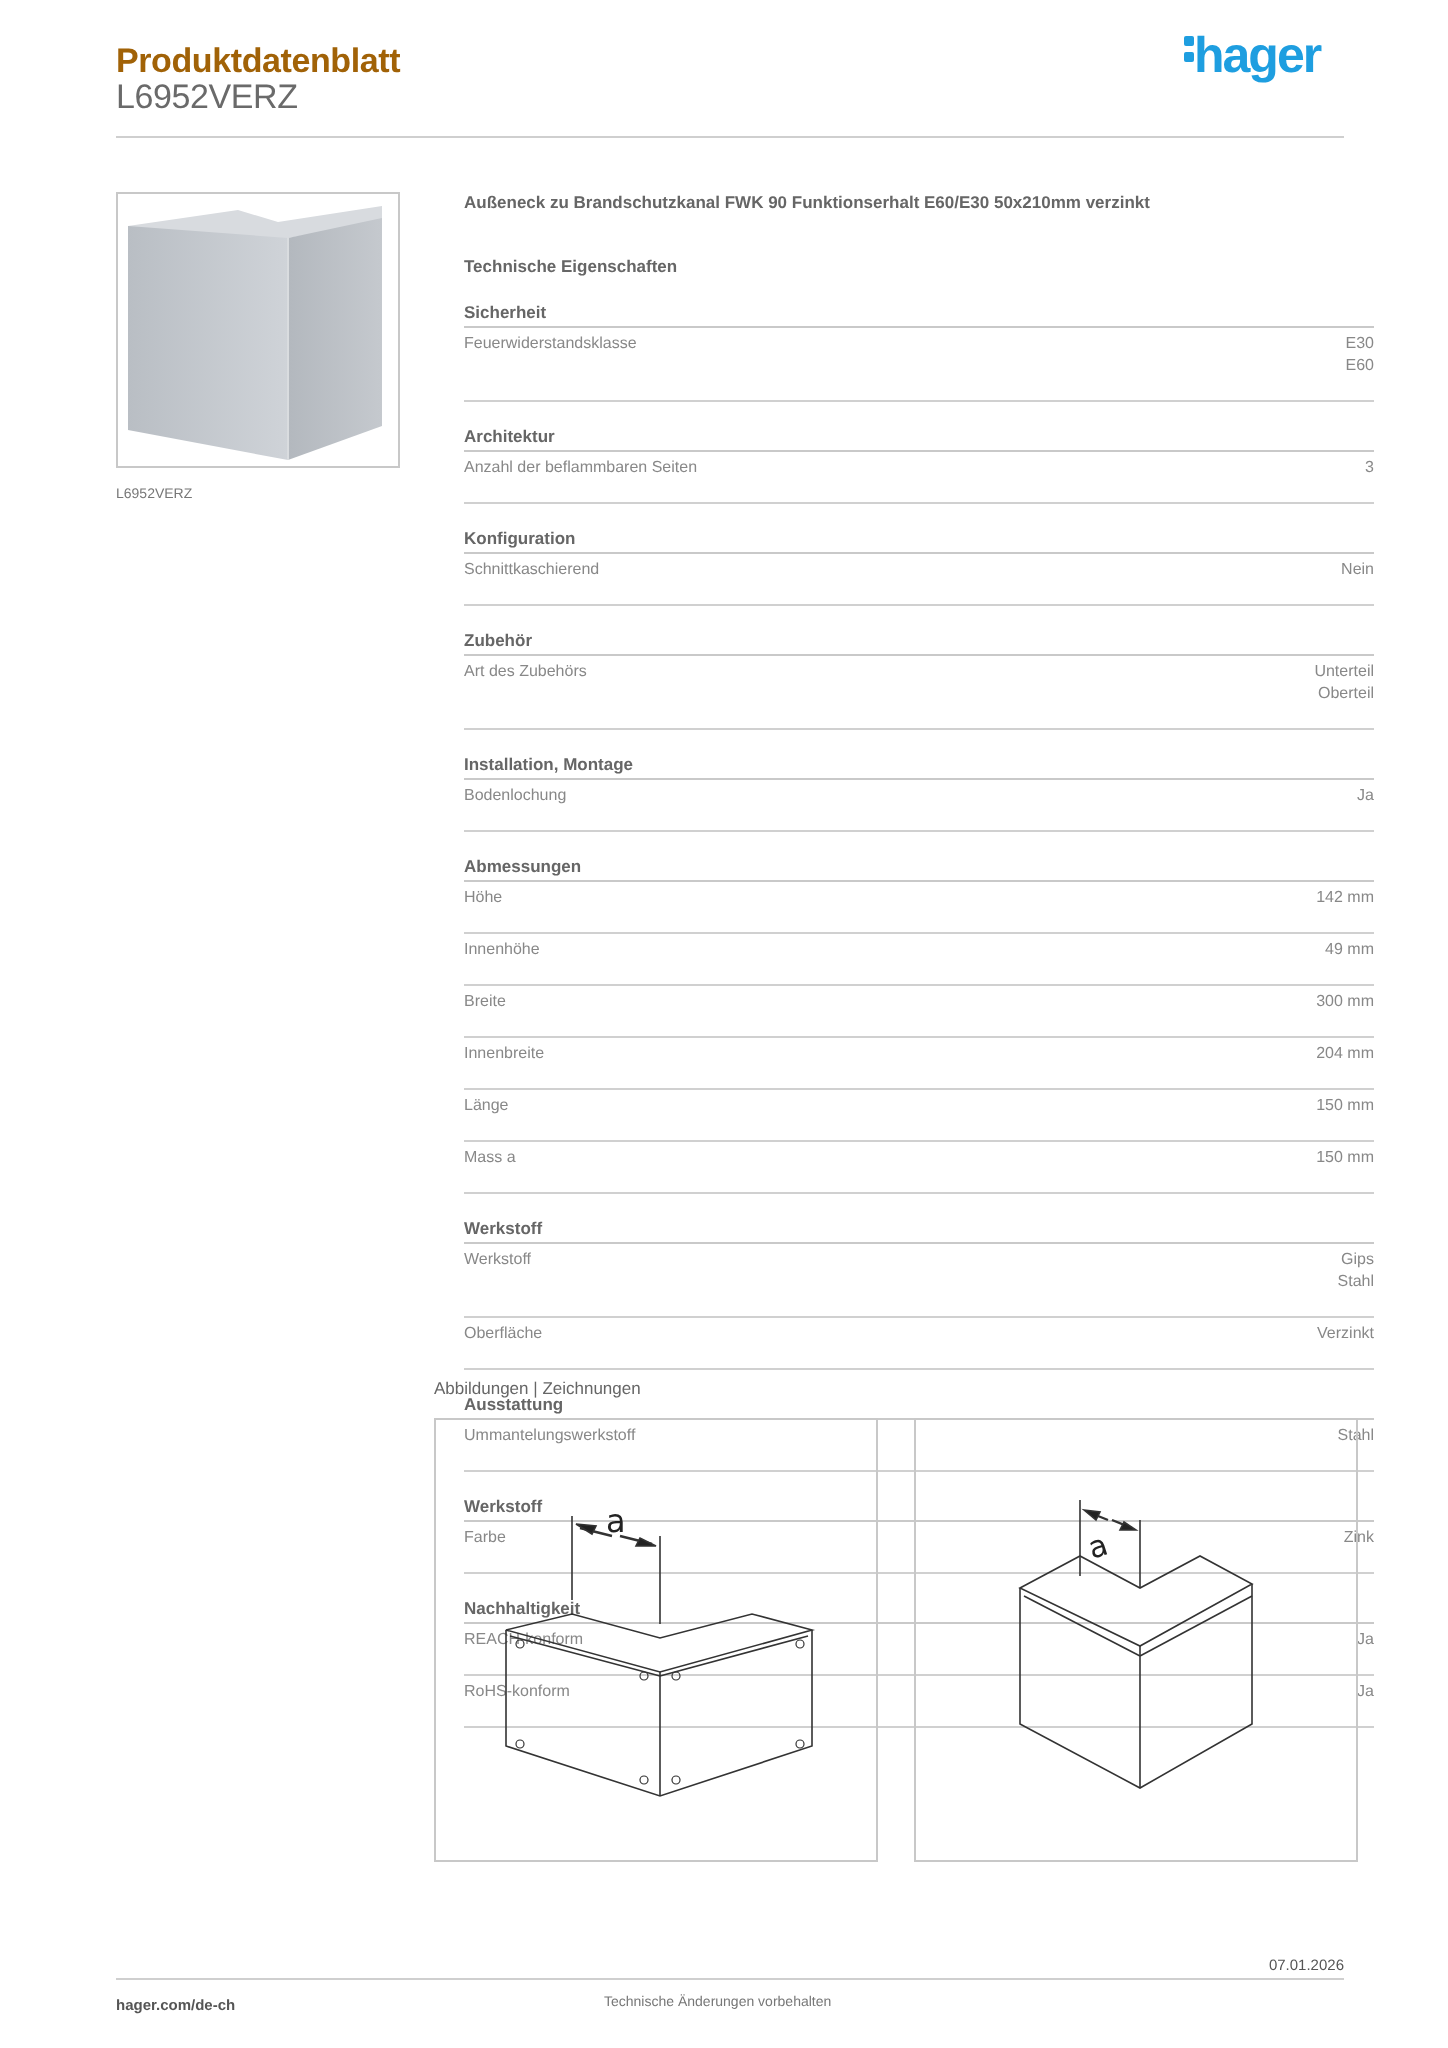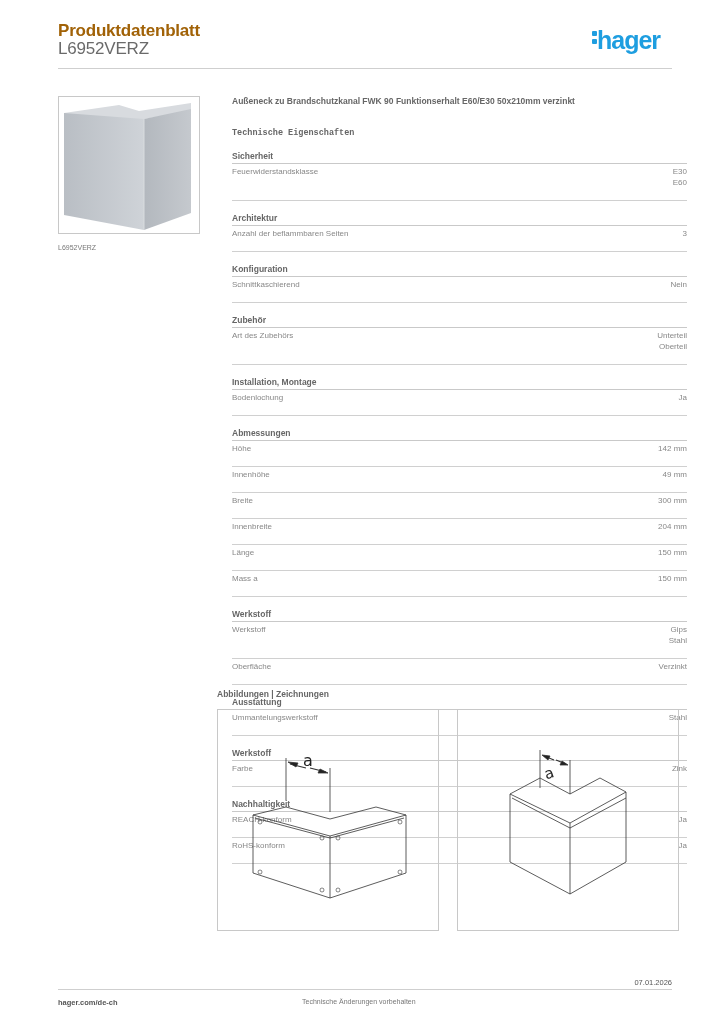--- a/index.html
+++ b/index.html
@@ -1,32 +1,32 @@
 <!DOCTYPE html>
 <html><head>
 <meta charset="utf-8">
 <style>
   html, body { margin:0; padding:0; background:#ffffff; }
   body { width:724px; height:1024px; position:relative; font-family:"Liberation Sans", sans-serif; color:#555; overflow:hidden; }
   .title { position:absolute; left:58px; top:21px; font-size:17px; font-weight:bold; color:#a16207; letter-spacing:-0.2px; }
   .subtitle { position:absolute; left:58px; top:39px; font-size:17px; color:#6a6a6a; letter-spacing:-0.2px; }
-  .logo { position:absolute; left:592px; top:14px; font-size:25px; font-weight:bold; color:#1e9ee0; letter-spacing:-1px;margin-top:12px; }
+  .logo { position:absolute; left:592px; top:14px; font-size:25px; font-weight:bold; color:#1e9ee0; letter-spacing:-1px; }
   .logo .colon { display:inline-block; width:5px; position:relative; top:-2px; }
   .logo .colon i { display:block; width:5px; height:5px; background:#1e9ee0; margin:3px 0; border-radius:1px; }
   .hr-top { position:absolute; left:58px; top:68px; width:614px; height:1px; background:#cfcfcf; }
   .prod-img { position:absolute; left:58px; top:96px; width:142px; height:138px; border:1px solid #c8c8c8; box-sizing:border-box; background:#fff; }
   .prod-label { position:absolute; left:58px; top:244px; font-size:7px; color:#777; }
   .main { position:absolute; left:232px; top:96px; width:455px; }
   .desc { font-size:8.5px; font-weight:bold; color:#666; height:32px; }
-  .tech { font-size:8.5px; font-weight:bold; color:#666; height:23px;font-family:Liberation Mono, monospace; }
+  .tech { font-size:8.5px; font-weight:bold; color:#666; height:23px; }
   .section { margin-bottom:12px; }
   .sec-h { font-size:8.5px; font-weight:bold; color:#666; height:11px; border-bottom:1px solid #c9c9c9; padding-bottom:1px; }
   .row { display:flex; justify-content:space-between; font-size:8px; color:#888; border-bottom:1px solid #d0d0d0; padding-top:2px; padding-bottom:12px; line-height:11px; }
   .row .val { text-align:right; }
-  .figs-h { position:absolute; left:217px; top:689px; font-size:8.5px; font-weight:bold; color:#666; }
+  .figs-h { position:absolute; left:217px; top:689px; font-size:8.5px; font-weight:normal; color:#666; }
   .fig { position:absolute; top:709px; width:222px; height:222px; border:1px solid #c8c8c8; box-sizing:border-box; }
   .fig1 { left:217px; } .fig2 { left:457px; }
   .hr-bot { position:absolute; left:58px; top:989px; width:614px; height:1px; background:#cfcfcf; }
   .foot-l { position:absolute; left:58px; top:998px; font-size:7.5px; font-weight:bold; color:#555; }
   .foot-c { position:absolute; left:302px; top:998px; font-size:7px; color:#777; }
   .foot-r { position:absolute; right:52px; top:978px; font-size:7.5px; font-weight:normal; color:#555; }
 </style>
 </head>
 <body>
 

